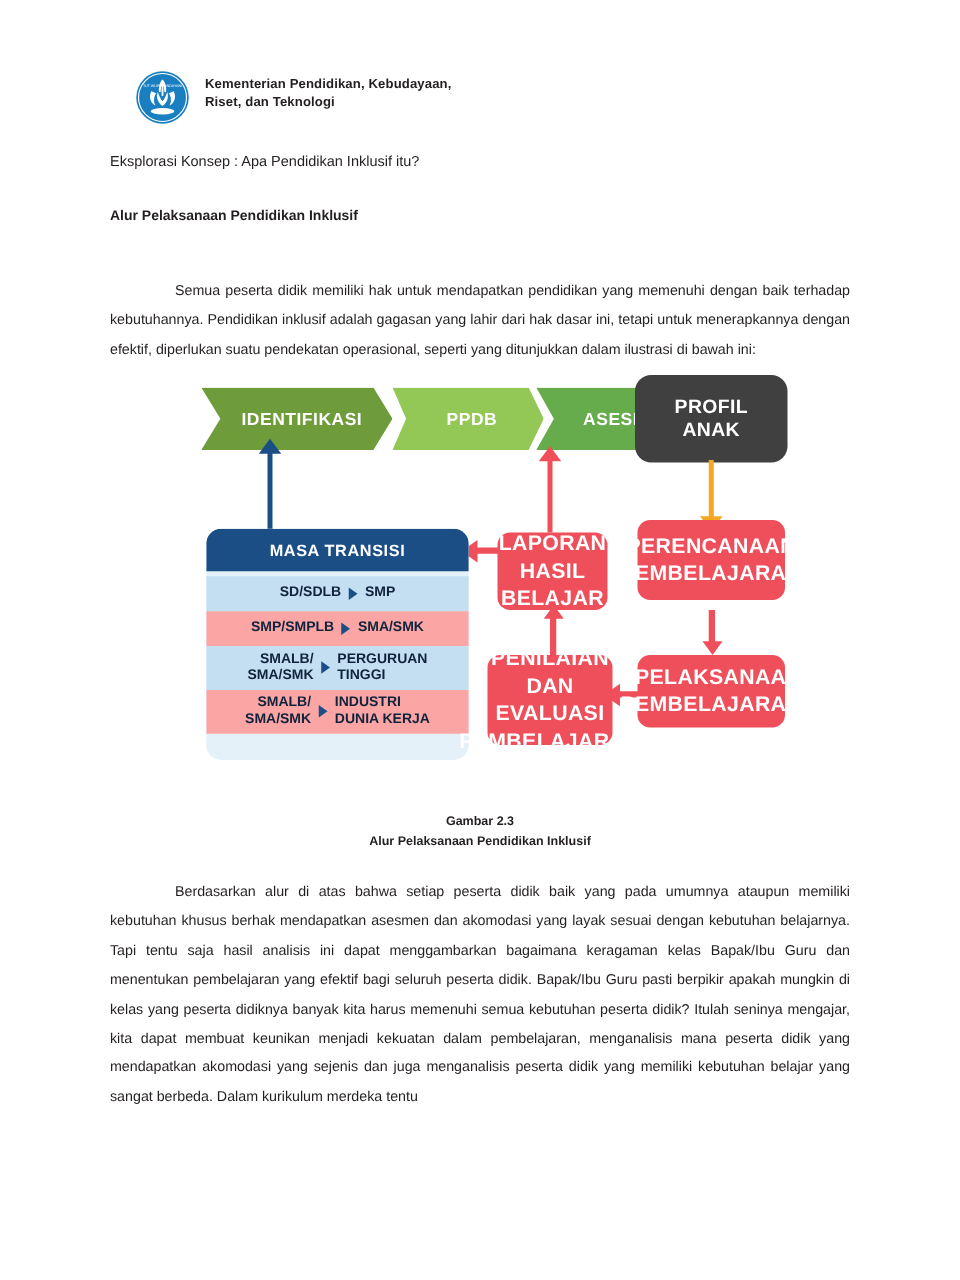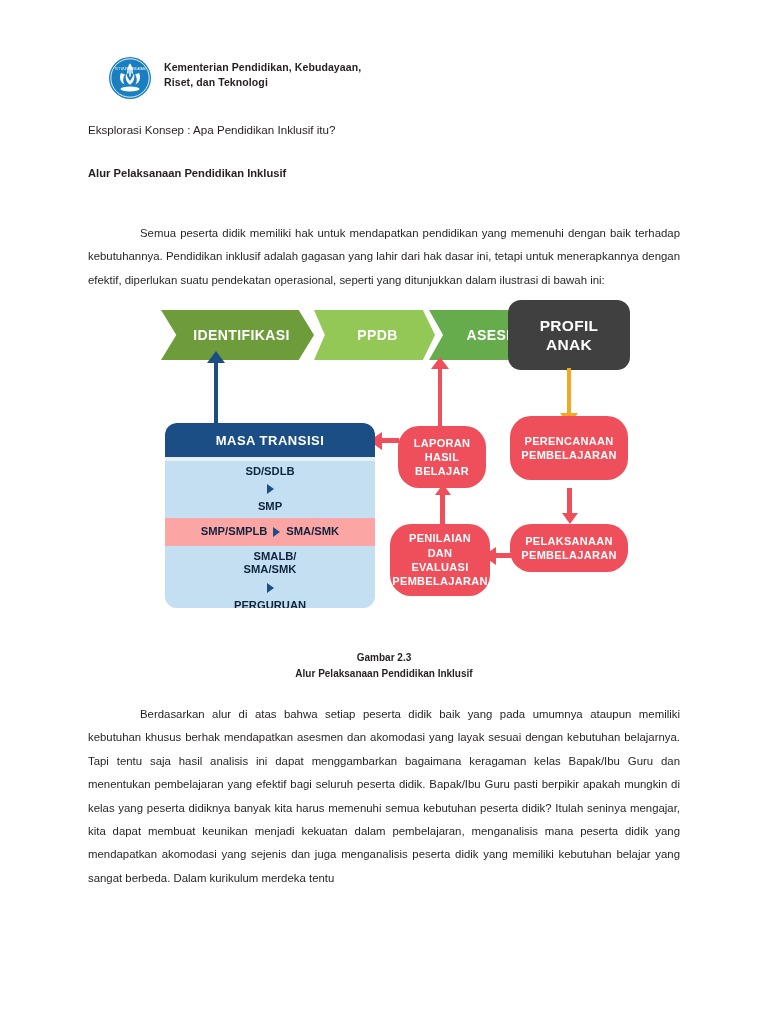--- a/index.html
+++ b/index.html
@@ -181,54 +181,54 @@
     display: flex;
     align-items: center;
     justify-content: center;
     gap: 6px;
     font-size: 11.2px;
     font-weight: bold;
     color: #10233c;
     padding: 4px 6px;
     min-height: 20px;
   }
-  .trow.shade-a { background: #c3dff1; flex-direction: column; }
+  .trow.shade-a { background: #c3dff1; }
   .trow.shade-b { background: #fca5a5; }
   .trow .from { text-align: right; white-space: pre-line; line-height: 1.2; }
   .trow .to   { text-align: left;  white-space: pre-line; line-height: 1.2; }
   .tri {
     width: 0; height: 0;
     border-left: 7px solid #1c4e86;
     border-top: 5px solid transparent;
     border-bottom: 5px solid transparent;
     flex: 0 0 auto;
   }
 
   
   .rbox {
     position: absolute;
     background: #ef4f5a;
-    border-radius: 21px;
+    border-radius: 10px;
     color: #ffffff;
     font-weight: bold;
-    font-size: 11px;
+    font-size: 17px;
     line-height: 1.3;
     display: flex;
     align-items: center;
     justify-content: center;
     text-align: center;
     letter-spacing: 0.3px;
     white-space: pre-line;
     padding: 4px;
     box-sizing: border-box;
   }
   .rbox-laporan { left: 248px; top: 130px; width: 88px; height: 62px; }
   .rbox-penilaian { left: 240px; top: 228px; width: 100px; height: 72px; }
   .rbox-perenc  { left: 360px; top: 120px; width: 118px; height: 64px; }
-  .rbox-pelaks  { left: 360px; top: 228px; width: 118px; height: 48px; }
+  .rbox-pelaks  { left: 360px; top: 228px; width: 118px; height: 58px; text-align: right; }
 
   .arrow-up-blue {
     position: absolute;
     left: 64px;
     top: 66px;
     width: 4px;
     height: 62px;
     background: #1c4e86;
   }
   .arrow-up-blue::after {

